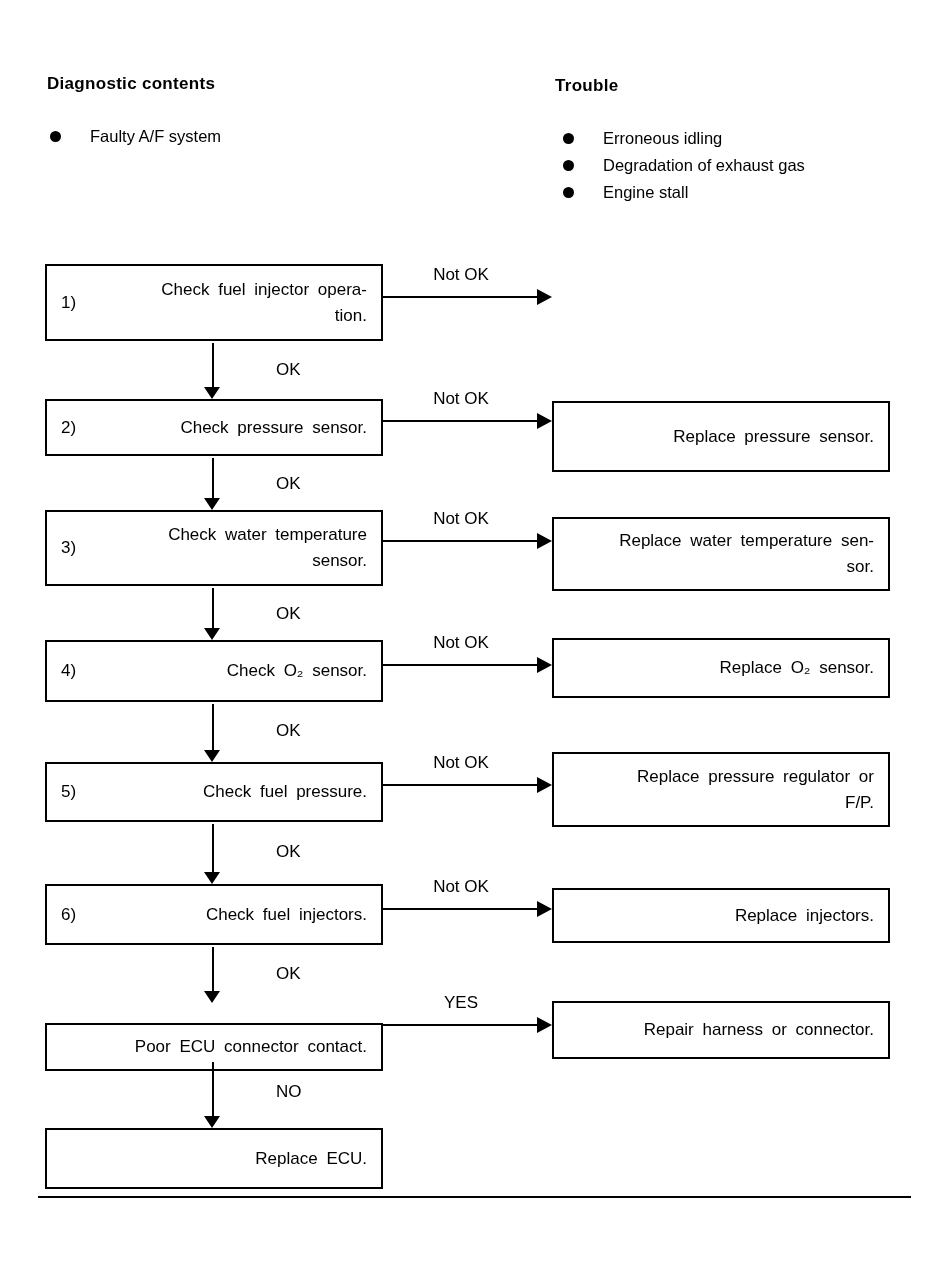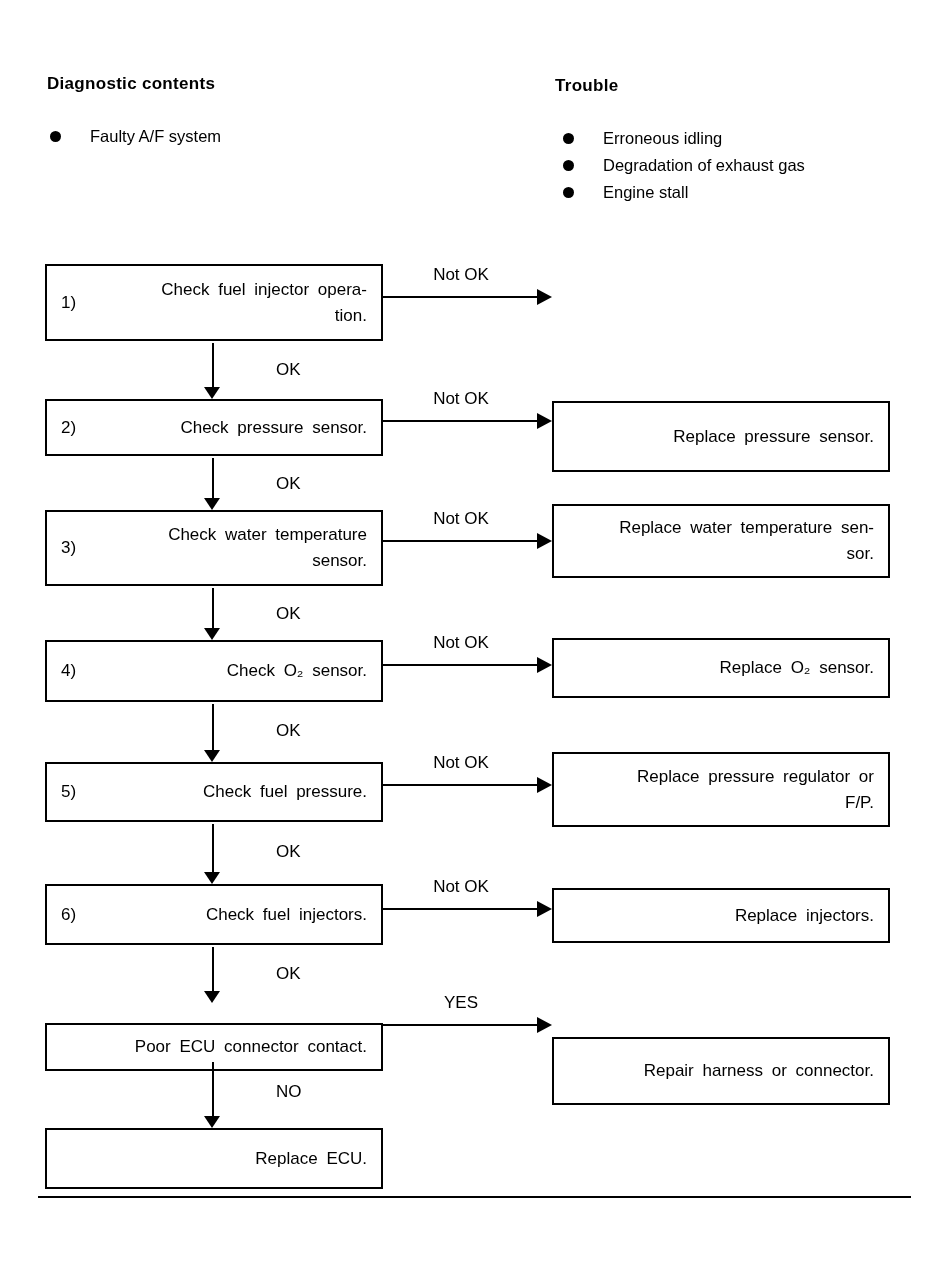--- a/index.html
+++ b/index.html
@@ -103,21 +103,21 @@
   <div class="box lbox" style="top:510px;height:76px">
     <span class="num">3)</span>
     <span class="txt">Check water temperature
 sensor.</span>
   </div>
   <div class="hconn" style="top:541px">
     <div class="hlabel">Not OK</div>
     <div class="hline"></div>
     <div class="harrow"></div>
   </div>
-  <div class="box rbox" style="top:504px;height:74px">
+  <div class="box rbox" style="top:517px;height:74px">
     <span class="txt">Replace water temperature sen-
 sor.</span>
   </div>
   <div class="vconn" style="top:588px;height:52px">
     <div class="vline"></div>
     <div class="varrow"></div>
     <div class="vlabel">OK</div>
   </div>
 
   <div class="box lbox" style="top:640px;height:62px">
@@ -176,21 +176,21 @@
   </div>
 
   <div class="box lbox" style="top:1023px;height:48px">
     <span class="txt">Poor ECU connector contact.</span>
   </div>
   <div class="hconn" style="top:1025px">
     <div class="hlabel">YES</div>
     <div class="hline"></div>
     <div class="harrow"></div>
   </div>
-  <div class="box rbox" style="top:1037px;height:68px">
+  <div class="box rbox" style="top:1001px;height:58px">
     <span class="txt">Repair harness or connector.</span>
   </div>
   <div class="vconn" style="top:1062px;height:66px">
     <div class="vline"></div>
     <div class="varrow"></div>
     <div class="vlabel">NO</div>
   </div>
 
   <div class="box lbox" style="top:1128px;height:61px">
     <span class="txt">Replace ECU.</span>

